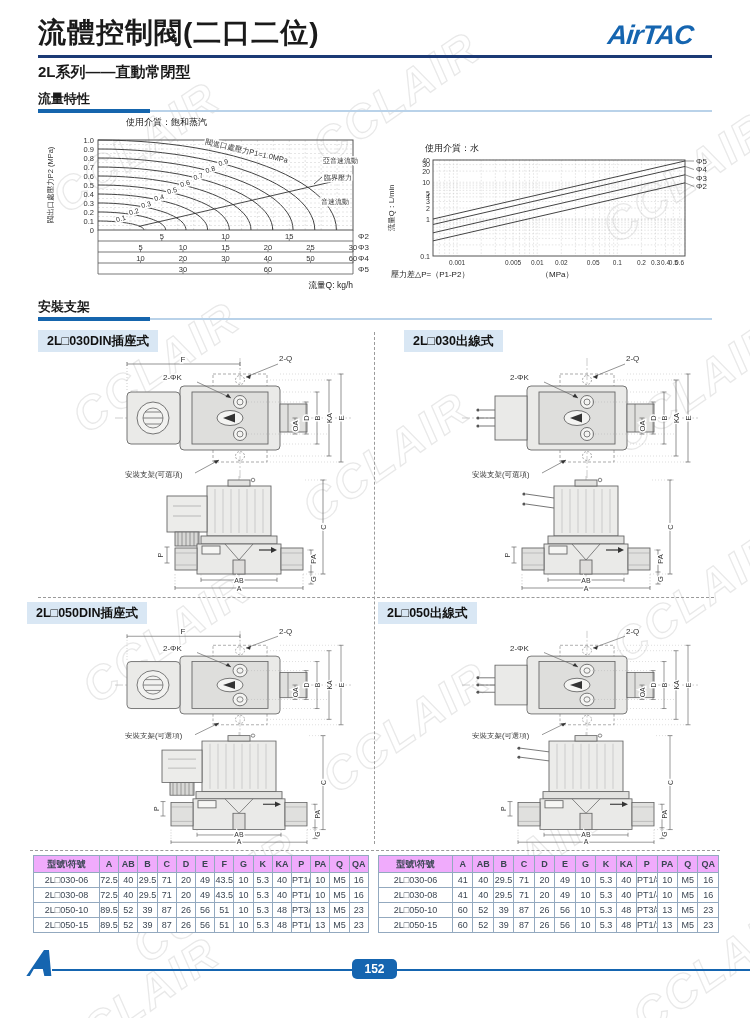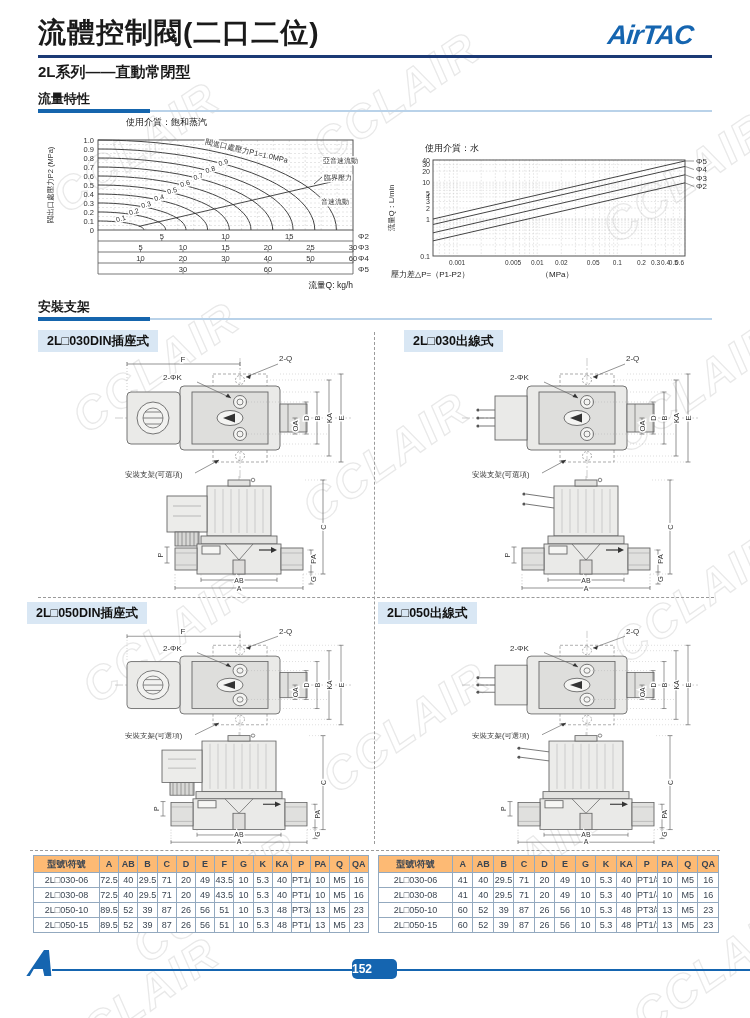--- a/index.html
+++ b/index.html
@@ -28,26 +28,26 @@
     display:inline-block;background:#d9e7f4;padding:3px 9px 2px 9px;
     font-size:12.5px;font-weight:bold;color:#111;
   }
   .vdash{border-left:1px dashed #9a9a9a;width:0;}
   .hdash{border-top:1px dashed #9a9a9a;height:0;}
   table.dims{border-collapse:collapse;table-layout:fixed;font-size:9px;color:#3a4552;}
   table.dims th,table.dims td{
     border:1px solid #93a9bf;text-align:center;padding:1.5px 0;height:11px;
     overflow:hidden;white-space:nowrap;
   }
-  table.dims th{background:#fdba74;font-weight:bold;}
+  table.dims th{background:#f0abfc;font-weight:bold;}
   table.dims td{background:#ffffff;}
   .footer-line{left:52px;top:969px;width:698px;height:2px;background:#1565b0;}
   .badge{
     left:352px;top:959px;width:45px;height:20px;background:#1565b0;border-radius:5px;
-    color:#fff;font-size:12px;font-weight:bold;line-height:20px;
+    color:#fff;font-size:12px;font-weight:bold;text-align:center;line-height:20px;
   }
   svg text{font-family:"Liberation Sans","DejaVu Sans",sans-serif;}
 </style>
 </head>
 <body>
 
 <div id="wm-layer">
     <span class="wm" style="left: 40px; top: 120px;">CCLAIR</span>
     <span class="wm" style="left: 300px; top: 70px;">CCLAIR</span>
     <span class="wm" style="left: 590px; top: 150px;">CCLAIR</span>

